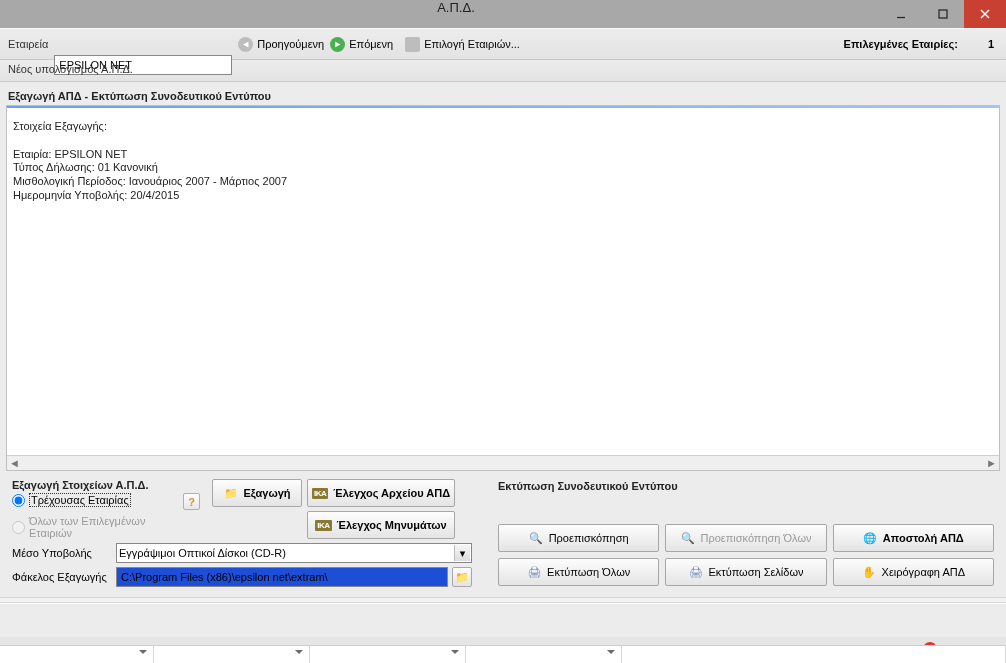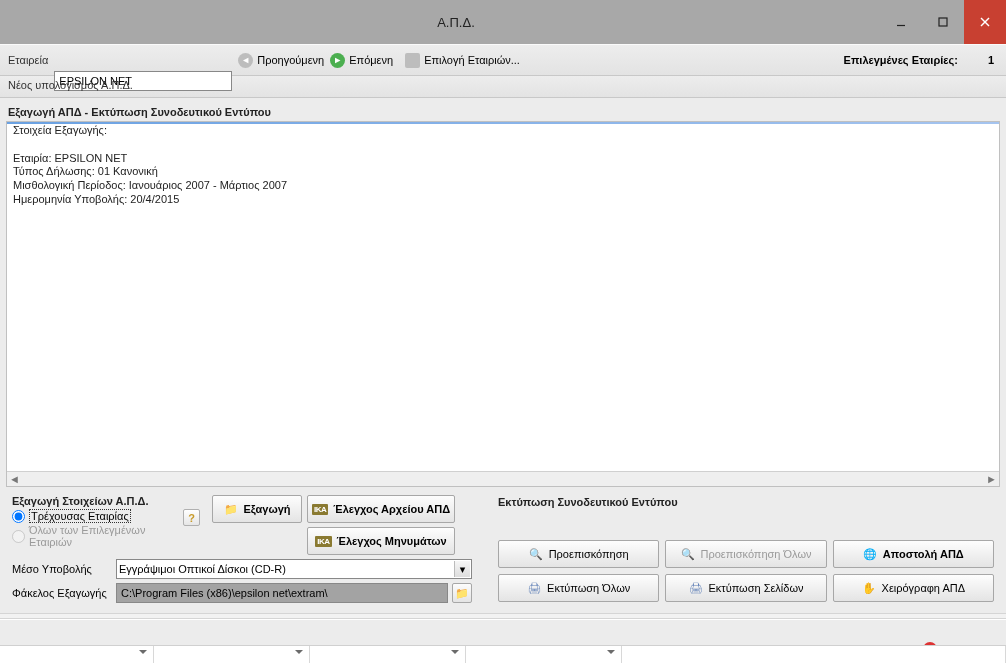--- a/index.html
+++ b/index.html
@@ -1,18 +1,18 @@
 <!DOCTYPE html>
 <html><head>
 <meta charset="utf-8">
 <style>
 * { box-sizing: border-box; margin: 0; padding: 0; font-family: Tahoma, Arial, sans-serif; font-size: 11px; }
 body { width: 1006px; height: 663px; background: #e5e5e5; overflow: hidden; }
 
-.titlebar { height: 44px; background: #a8a8a8; display: flex; align-items: center; position: relative; padding-left: 32px; }
+.titlebar { height: 28px; background: #a8a8a8; display: flex; align-items: flex-start; position: relative; padding-left: 32px; }
 .title-text { flex: 1; text-align: center; color: #222; font-size: 13px; }
 .win-controls { display: flex; height: 100%; }
 .win-btn { width: 42px; display: flex; align-items: center; justify-content: center; cursor: default; }
 .win-btn.close { background: #c84031; color: #fff; }
 .win-btn svg { width: 10px; height: 10px; }
 
 .toolbar { height: 32px; background: linear-gradient(#ededed,#e3e3e3); border-top: 1px solid #fafafa; border-bottom: 1px solid #c8c8c8; display: flex; align-items: center; padding: 0 8px; gap: 6px; }
 .lbl { color: #333; }
 .company-input { width: 178px; height: 20px; border: 1px solid #888; padding: 2px 4px; background: #fff; margin-top: 42px; }
 .tool-act { display: flex; align-items: center; gap: 4px; cursor: default; }
@@ -24,30 +24,30 @@
 .selected-lbl { font-weight: bold; }
 .selected-count { font-weight: bold; margin-right:4px;}
 
 .breadcrumb { height: 22px; background: linear-gradient(#ededed,#e3e3e3); border-bottom: 1px solid #c8c8c8; padding: 3px 8px; color: #333; }
 
 .content { background: #ececec; padding: 8px 6px 4px 6px; height: 515px; display:flex; flex-direction:column; }
 .section-header { font-weight: bold; color: #222; margin: 0 2px 3px 2px; }
 
 .scroll-wrap { border: 1px solid #c0c0c0; background: #fff; position: relative; flex:1; display:flex; flex-direction:column;}
 .topline { height: 2px; background: linear-gradient(90deg, #6aa1e2, #a5c4ef); }
-.details-area { flex:1; overflow:auto; padding: 0 6px; white-space: pre-line; color: #222; line-height: 1.25; }
+.details-area { flex:1; overflow:auto; padding: 12px 6px; white-space: pre-line; color: #222; line-height: 1.25; }
 .hscroll { height: 15px; background: #efefef; border-top:1px solid #d0d0d0; display:flex; align-items:center;}
 .hscroll .arrow { width:15px; height:15px; display:flex; align-items:center; justify-content:center; color:#777;}
 
 .bottom-panels { display:flex; gap:14px; margin-top:6px;align-items:center; }
 .panel { padding: 2px 6px 6px 6px; }
 .panel.left { width: 472px; }
 .panel.right { flex:1; }
 .panel-title { font-weight: bold; color:#222; margin-bottom:2px;}
-.radio-group { display:flex; flex-direction:column; gap:1px; width:170px; position:relative;}
+.radio-group { display:flex; flex-direction:column; gap:8px; width:170px; position:relative;}
 .radio-item { display:flex; align-items:center; gap:4px; }
 .radio-item input { margin:0; }
 .radio-item.disabled { color:#9a9a9a; }
 .radio-item .dotted { border: 1px dotted #333; padding: 0 1px;}
 .help-btn { width:17px; height:17px; background:linear-gradient(#fff,#e6e6e6); border:1px solid #b0b0b0; border-radius:2px; display:flex; align-items:center; justify-content:center; color:#c89b2a; font-weight:bold; cursor:default; position:absolute; top:0; right:-18px;}
 
 .btn { height: 28px; background: linear-gradient(#fdfdfd,#e4e4e4); border:1px solid #a7a7a7; border-radius:2px; display:flex; align-items:center; justify-content:center; gap:5px; padding: 0 10px; cursor:default; white-space:nowrap;}
 .btn.disabled { color:#9a9a9a; }
 .ika-badge { display:inline-block; background:#8a7a31; color:#fff; font-size:8px; font-weight:bold; padding:1px 2px; border-radius:1px; letter-spacing:-0.5px;}
 .btn-icon { width:15px; height:15px; display:flex; align-items:center; justify-content:center;}
@@ -62,21 +62,21 @@
 .left-top-btns { display:flex; flex-direction:column; gap:4px; margin-left:30px;}
 .left-top-btns .btn-row { display:flex; gap:5px;}
 .btn.export{width:90px;}
 .btn.check-file{width:148px;}
 .btn.check-msg{width:148px;}
 
 .form-row { display:flex; align-items:center; gap:4px; margin-top:4px;}
 .form-row .flbl { width:100px; }
 .select-box { flex:1; height:20px; border:1px solid #888; background:#fff; display:flex; align-items:center; padding:0 2px; position:relative;}
 .select-box .dd { position:absolute; right:1px; top:1px; bottom:1px; width:16px; background:linear-gradient(#f6f6f6,#dedede); border-left:1px solid #bbb; display:flex; align-items:center; justify-content:center;}
-.folder-input { flex:1; height:20px; border:1px solid #888; background:#a3a3a3; padding:0 4px;}
+.folder-input { flex:1; height:20px; border:1px solid #888; background:#1d4ed8; padding:0 4px;}
 .browse-btn { width:20px; height:20px; background:linear-gradient(#fcfcfc,#e4e4e4); border:1px solid #a7a7a7; border-radius:2px; display:flex; align-items:center; justify-content:center;}
 
 .right-btns { display:grid; grid-template-columns: 1fr 1fr 1fr; gap:6px; margin-top:32px;}
 .right-btns .btn{min-width:0; padding:0 4px;}
 
 .footer-sep { height:6px; background:#f2f2f2; border-top:1px solid #d5d5d5; border-bottom:1px solid #d5d5d5;}
 .footer-area { height:34px; background:#ececec; border-top:1px solid #fff;}
 .action-bar { position:absolute; bottom:6px; right:12px; display:flex; gap:30px;}
 .link-btn { display:flex; align-items:center; gap:6px; cursor:default; font-weight:bold;}
 .link-btn .arrow-left { color:#2747e5; font-size:14px;}

